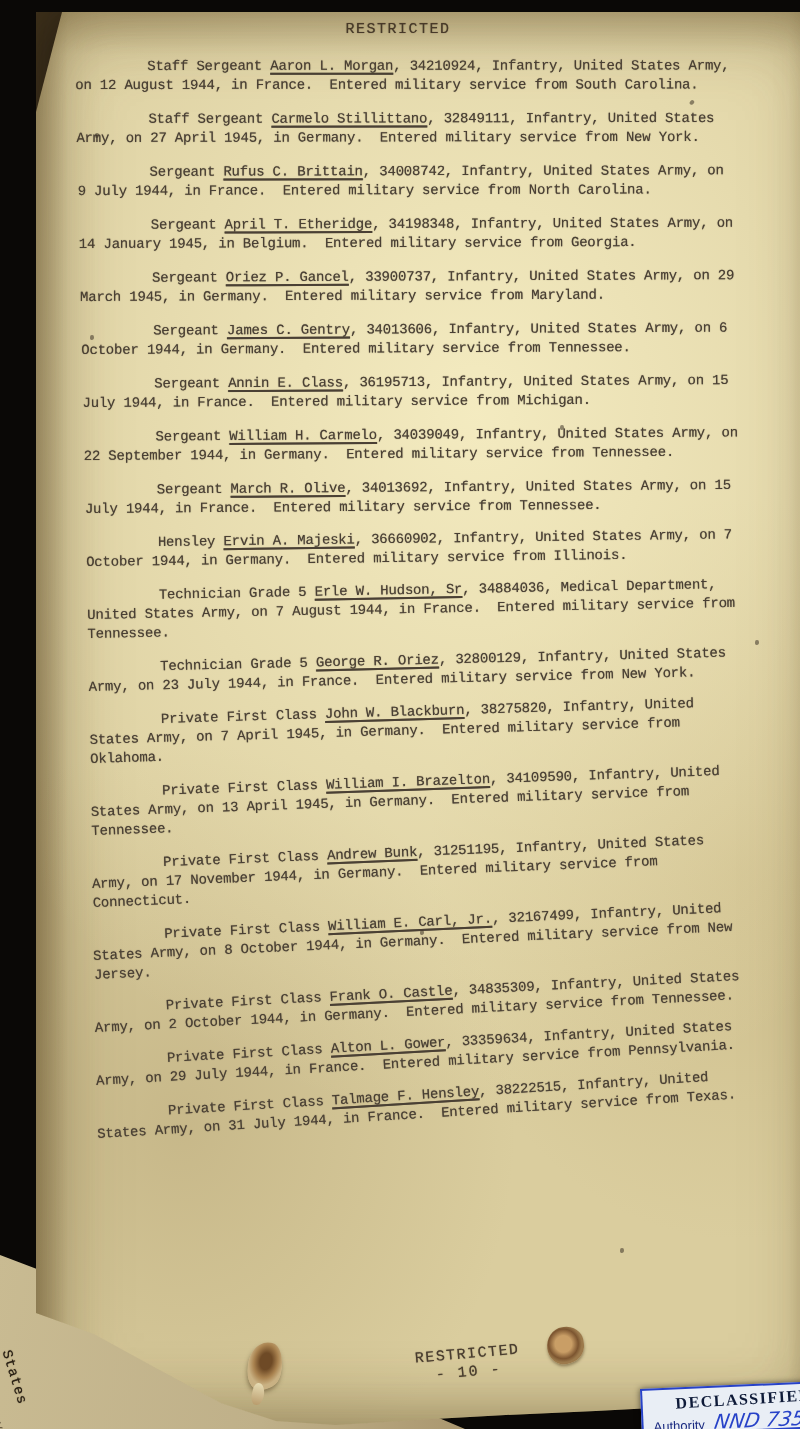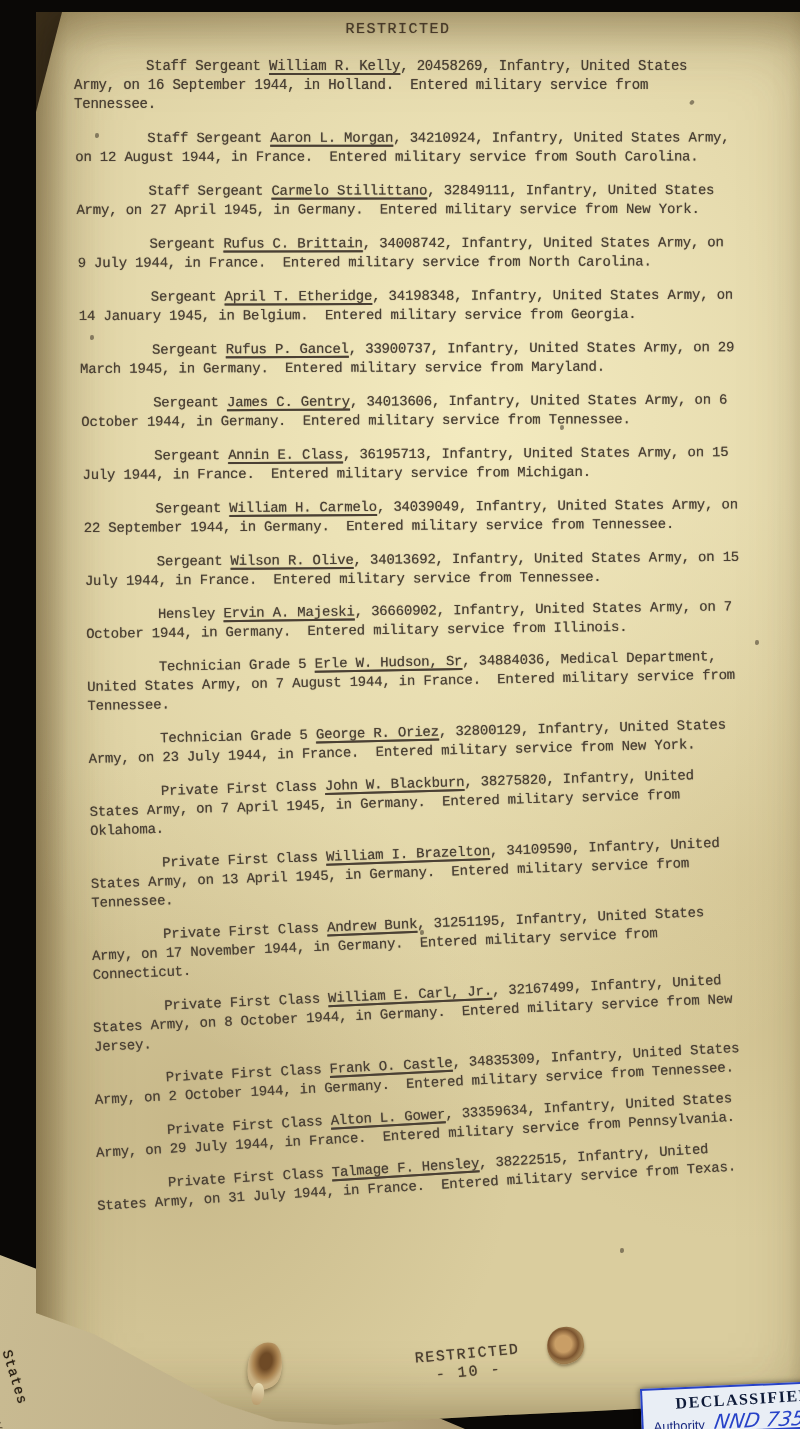--- a/index.html
+++ b/index.html
@@ -93,30 +93,29 @@
     <div class="underpage-text">States</div>
     <div class="underpage-text2">Army</div>
   </div>
 
   <div class="page">
     <div class="corner-tear"></div>
 
     <div class="clsf-header">RESTRICTED</div>
 
     <div class="entries" id="entries">
-        <p class="entry" style="transform: translateX(0px) rotate(0deg);"><span>Staff Sergeant </span><span class="uname">William R. Kelly</span><span>, 20458269, Infantry, United States Army, on 16 September 1944, in Holland.  Entered military service from Tennessee.</span></p>
         <p class="entry" style="transform: translateX(1.2px) rotate(-0.05deg);"><span>Staff Sergeant </span><span class="uname">Aaron L. Morgan</span><span>, 34210924, Infantry, United States Army, on 12 August 1944, in France.  Entered military service from South Carolina.</span></p>
         <p class="entry" style="transform: translateX(2.4px) rotate(-0.1deg);"><span>Staff Sergeant </span><span class="uname">Carmelo Stillittano</span><span>, 32849111, Infantry, United States Army, on 27 April 1945, in Germany.  Entered military service from New York.</span></p>
         <p class="entry" style="transform: translateX(3.6px) rotate(-0.15deg);"><span>Sergeant </span><span class="uname">Rufus C. Brittain</span><span>, 34008742, Infantry, United States Army, on 9 July 1944, in France.  Entered military service from North Carolina.</span></p>
         <p class="entry" style="transform: translateX(4.8px) rotate(-0.2deg);"><span>Sergeant </span><span class="uname">April T. Etheridge</span><span>, 34198348, Infantry, United States Army, on 14 January 1945, in Belgium.  Entered military service from Georgia.</span></p>
-        <p class="entry" style="transform: translateX(6px) rotate(-0.25deg);"><span>Sergeant </span><span class="uname">Rufus P. Gancel</span><span>, 33900737, Infantry, United States Army, on 29 March 1945, in Germany.  Entered military service from Maryland.</span></p>
+        <p class="entry" style="transform: translateX(6px) rotate(-0.25deg);"><span>Sergeant </span><span class="uname">Oriez P. Gancel</span><span>, 33900737, Infantry, United States Army, on 29 March 1945, in Germany.  Entered military service from Maryland.</span></p>
         <p class="entry" style="transform: translateX(7.2px) rotate(-0.3deg);"><span>Sergeant </span><span class="uname">James C. Gentry</span><span>, 34013606, Infantry, United States Army, on 6 October 1944, in Germany.  Entered military service from Tennessee.</span></p>
         <p class="entry" style="transform: translateX(8.4px) rotate(-0.35deg);"><span>Sergeant </span><span class="uname">Annin E. Class</span><span>, 36195713, Infantry, United States Army, on 15 July 1944, in France.  Entered military service from Michigan.</span></p>
         <p class="entry" style="transform: translateX(9.6px) rotate(-0.4deg);"><span>Sergeant </span><span class="uname">William H. Carmelo</span><span>, 34039049, Infantry, United States Army, on 22 September 1944, in Germany.  Entered military service from Tennessee.</span></p>
-        <p class="entry" style="transform: translateX(10.8px) rotate(-0.45deg);"><span>Sergeant </span><span class="uname">Wilson R. Olive</span><span>, 34013692, Infantry, United States Army, on 15 July 1944, in France.  Entered military service from Tennessee.</span></p>
+        <p class="entry" style="transform: translateX(10.8px) rotate(-0.45deg);"><span>Sergeant </span><span class="uname">March R. Olive</span><span>, 34013692, Infantry, United States Army, on 15 July 1944, in France.  Entered military service from Tennessee.</span></p>
         <p class="entry" style="transform: translateX(12px) rotate(-0.76deg);"><span>Hensley </span><span class="uname">Ervin A. Majeski</span><span>, 36660902, Infantry, United States Army, on 7 October 1944, in Germany.  Entered military service from Illinois.</span></p>
         <p class="entry" style="transform: translateX(13.2px) rotate(-1.07deg);"><span>Technician Grade 5 </span><span class="uname">Erle W. Hudson, Sr</span><span>, 34884036, Medical Department, United States Army, on 7 August 1944, in France.  Entered military service from Tennessee.</span></p>
         <p class="entry" style="transform: translateX(14.4px) rotate(-1.38deg);"><span>Technician Grade 5 </span><span class="uname">George R. Oriez</span><span>, 32800129, Infantry, United States Army, on 23 July 1944, in France.  Entered military service from New York.</span></p>
         <p class="entry" style="transform: translateX(15.6px) rotate(-1.69deg);"><span>Private First Class </span><span class="uname">John W. Blackburn</span><span>, 38275820, Infantry, United States Army, on 7 April 1945, in Germany.  Entered military service from Oklahoma.</span></p>
         <p class="entry" style="transform: translateX(16.8px) rotate(-2deg);"><span>Private First Class </span><span class="uname">William I. Brazelton</span><span>, 34109590, Infantry, United States Army, on 13 April 1945, in Germany.  Entered military service from Tennessee.</span></p>
         <p class="entry" style="transform: translateX(18px) rotate(-2.31deg);"><span>Private First Class </span><span class="uname">Andrew Bunk</span><span>, 31251195, Infantry, United States Army, on 17 November 1944, in Germany.  Entered military service from Connecticut.</span></p>
         <p class="entry" style="transform: translateX(19.2px) rotate(-2.62deg);"><span>Private First Class </span><span class="uname">William E. Carl, Jr.</span><span>, 32167499, Infantry, United States Army, on 8 October 1944, in Germany.  Entered military service from New Jersey.</span></p>
         <p class="entry" style="transform: translateX(20.4px) rotate(-2.93deg);"><span>Private First Class </span><span class="uname">Frank O. Castle</span><span>, 34835309, Infantry, United States Army, on 2 October 1944, in Germany.  Entered military service from Tennessee.</span></p>
         <p class="entry" style="transform: translateX(21.6px) rotate(-3.24deg);"><span>Private First Class </span><span class="uname">Alton L. Gower</span><span>, 33359634, Infantry, United States Army, on 29 July 1944, in France.  Entered military service from Pennsylvania.</span></p>
         <p class="entry" style="transform: translateX(22.8px) rotate(-3.55deg);"><span>Private First Class </span><span class="uname">Talmage F. Hensley</span><span>, 38222515, Infantry, United States Army, on 31 July 1944, in France.  Entered military service from Texas.</span></p>

